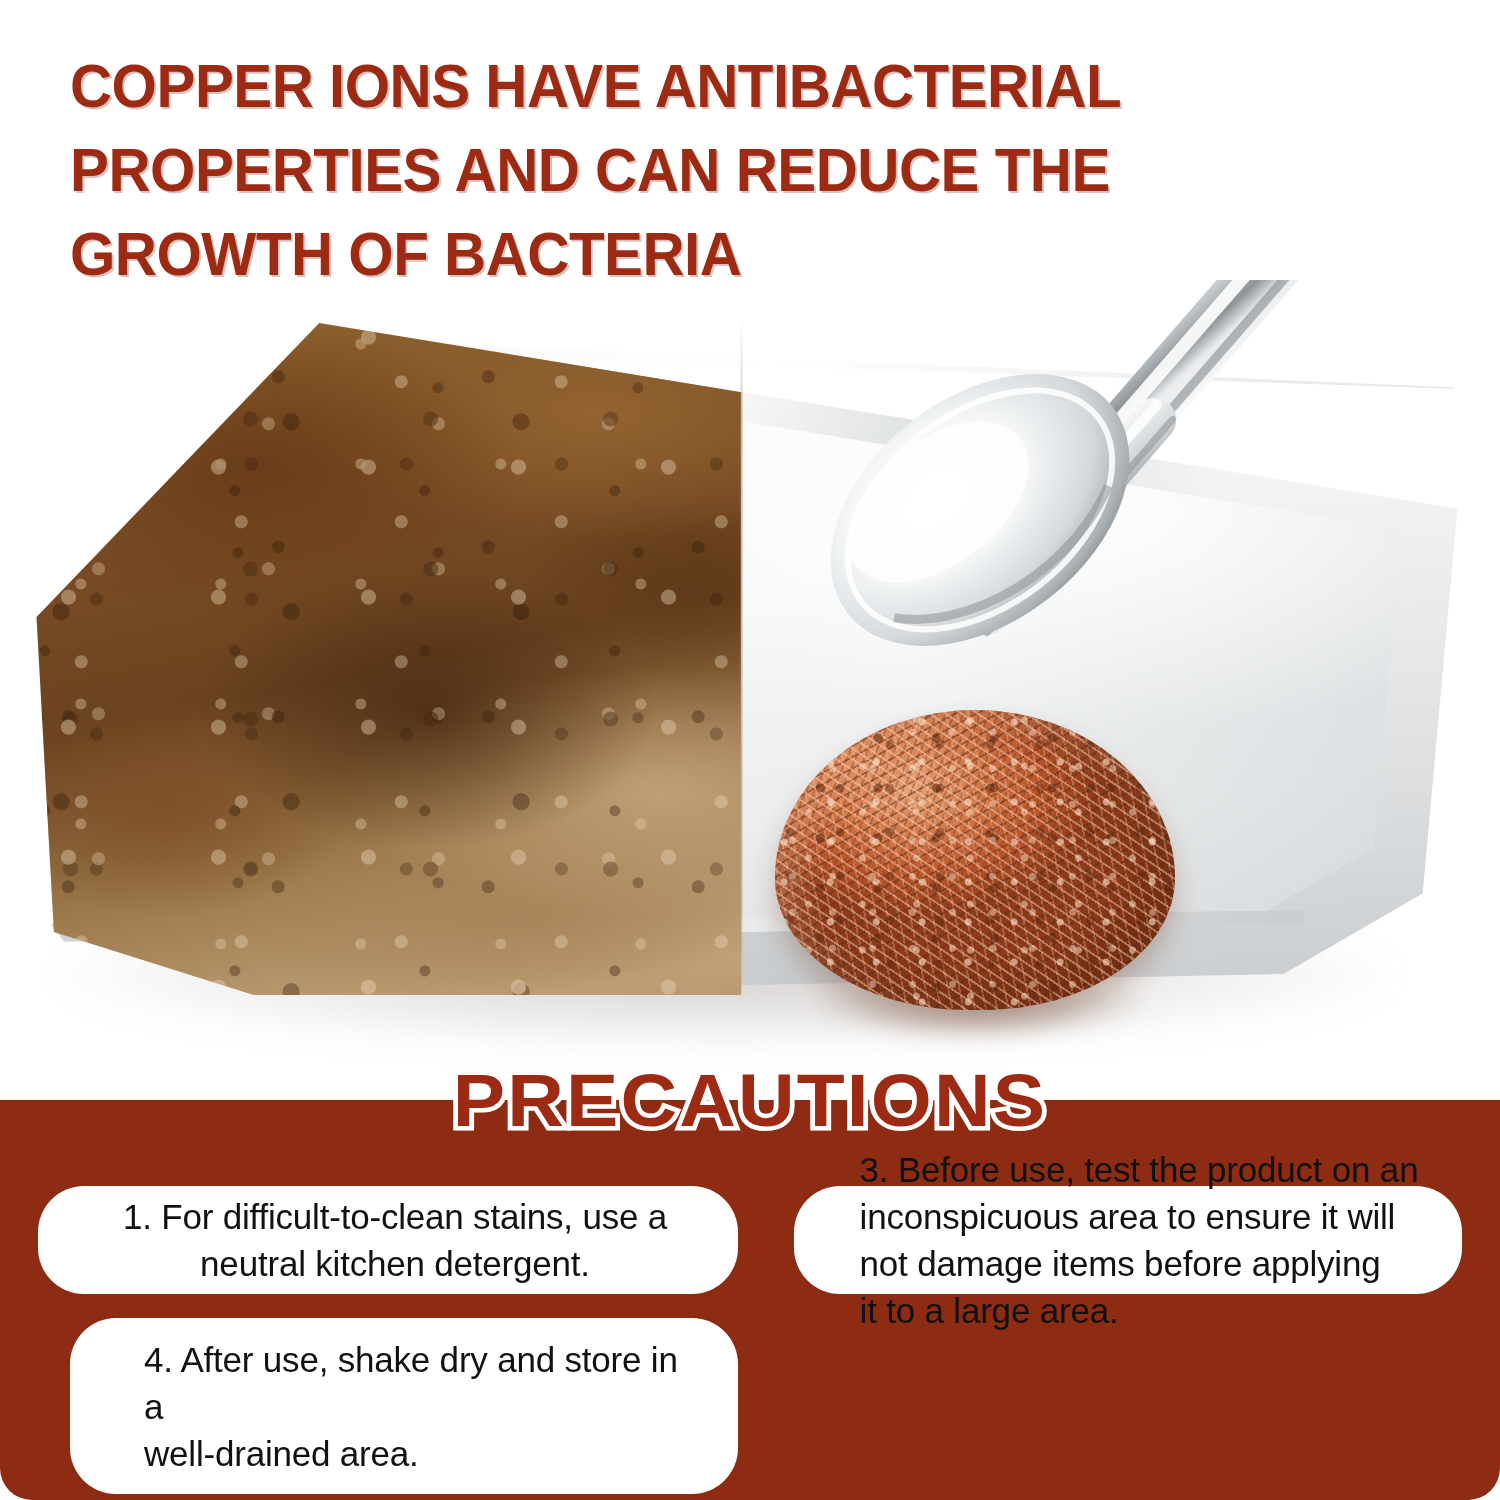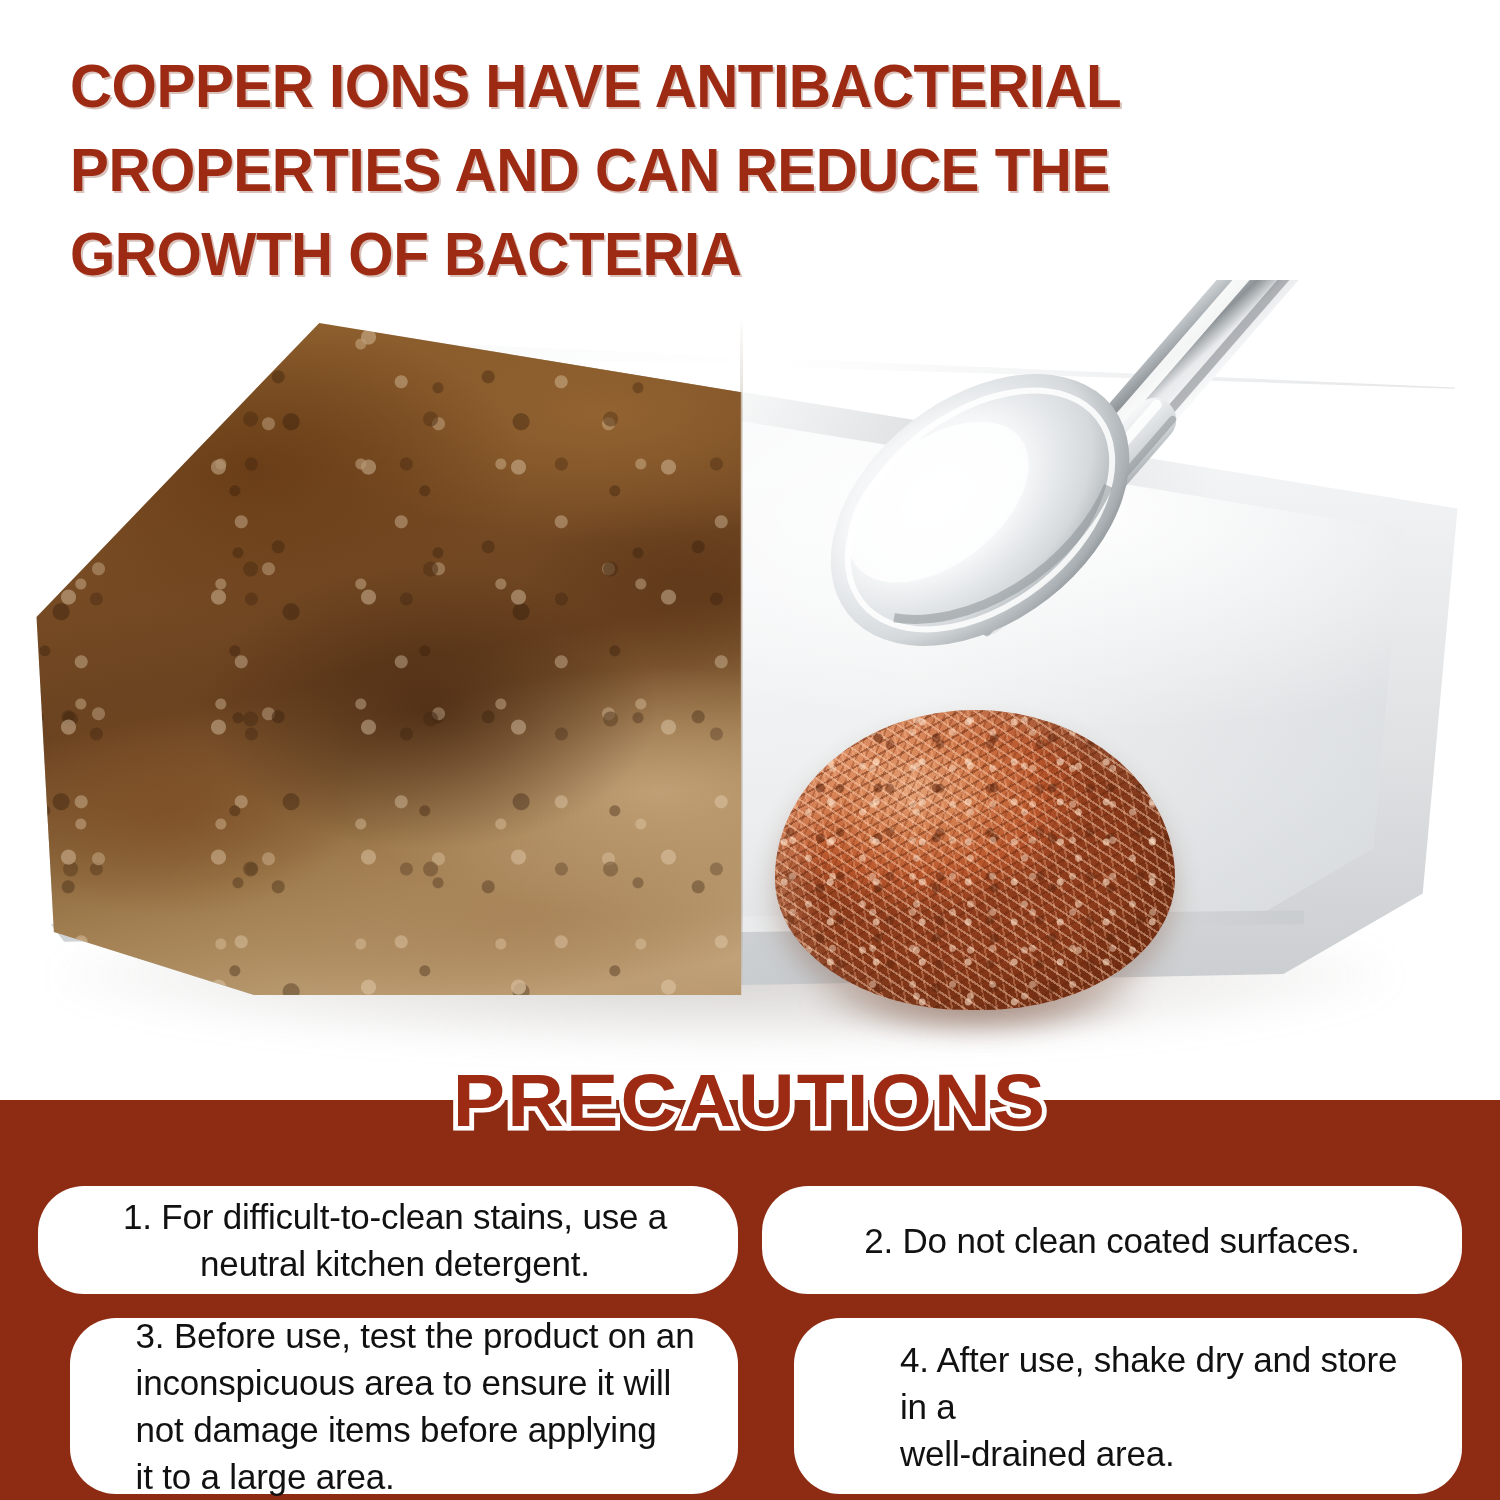--- a/index.html
+++ b/index.html
@@ -10,20 +10,21 @@
     background:#ffffff;
     overflow:hidden;
     position:relative;
   }
   #page {
     position:relative;
     width:1500px;
     height:1500px;
     background:#ffffff;
     overflow:hidden;
+    border-radius:32px;
   }
 
   
   .headline {
     position:absolute;
     left:70px; top:44px;
     width:1160px;
     font-family:"Liberation Sans", sans-serif;
     font-weight:bold;
     font-size:62px;
@@ -274,21 +275,21 @@
     font-family:"Liberation Sans", sans-serif;
     font-size:35px;
     line-height:47px;
     letter-spacing:-0.2px;
   }
   .card.center { justify-content:center; text-align:center; }
   .card.left   { justify-content:center; text-align:left;margin-left:32px; }
   .card p { white-space:pre-line; }
   .card-1 { padding-left:48px; }
   .card-3 { padding-left:56px; }
-  .card-4 { padding-left:106px; }
+  .card-4 { padding-left:74px; }
 </style>
 </head>
 <body>
 
 <div id="page">
 
   <div class="headline">COPPER IONS HAVE ANTIBACTERIAL
 PROPERTIES AND CAN REDUCE THE
 GROWTH OF BACTERIA</div>
 
@@ -357,23 +358,20 @@
 
   <div class="banner"></div>
 
   <div class="banner-title">PRECAUTIONS</div>
 
   <div class="cards">
     <div class="card center card-1">
       <p>1. For difficult-to-clean stains, use a
 neutral kitchen detergent.</p>
     </div>
-    <div class="card center card-2">
-      <p>2. Do not clean coated surfaces.</p>
-    </div>
     <div class="card left card-3">
       <p>3. Before use, test the product on an
 inconspicuous area to ensure it will
 not damage items before applying
 it to a large area.</p>
     </div>
     <div class="card left card-4">
       <p>4. After use, shake dry and store in a
 well-drained area.</p>
     </div>

